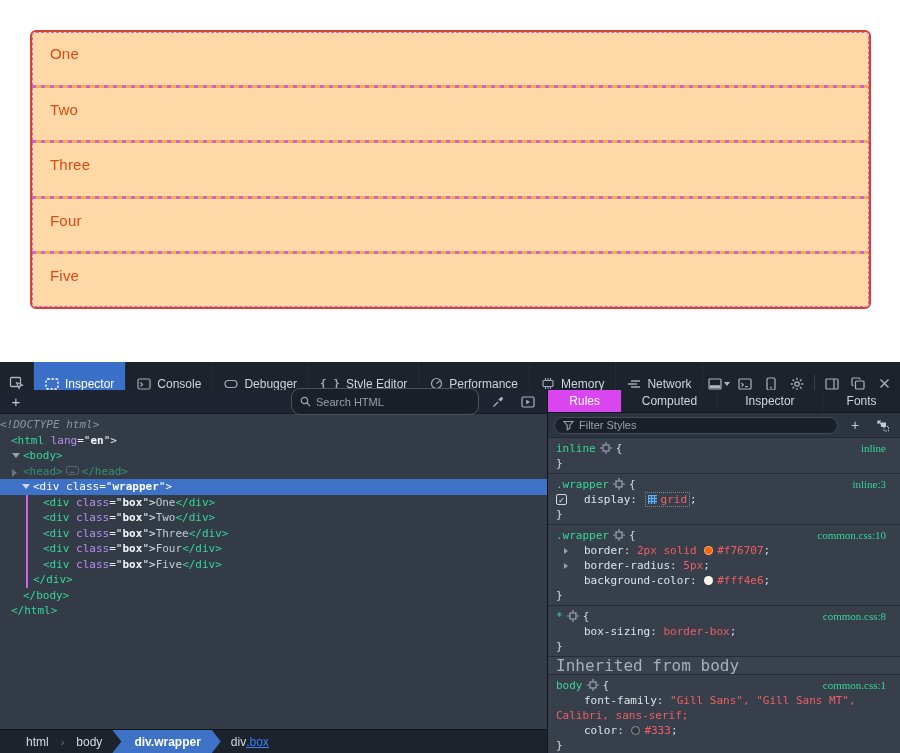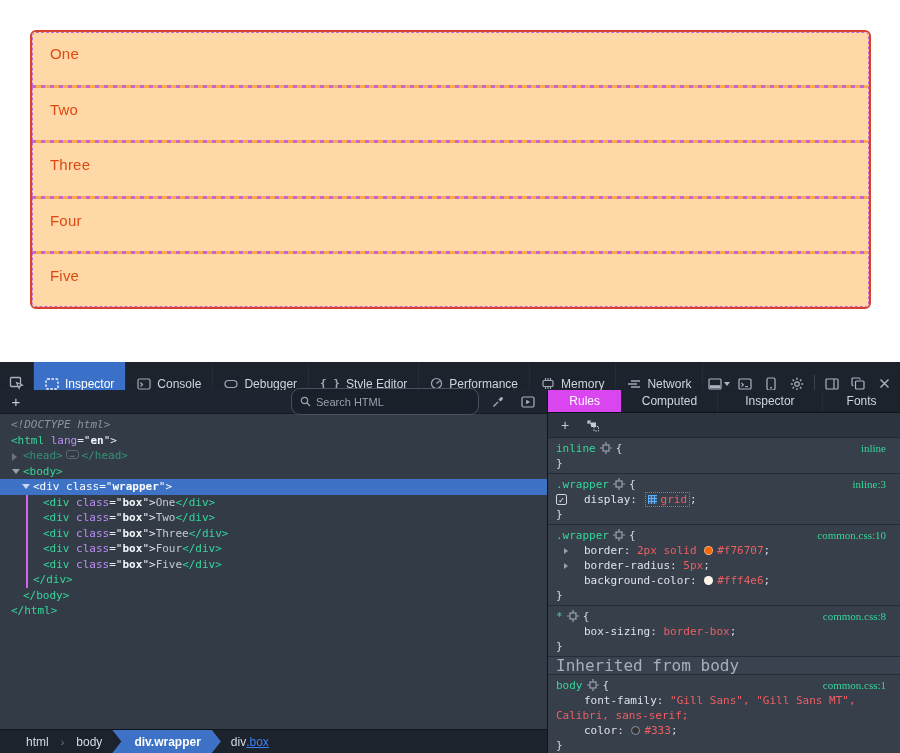--- a/index.html
+++ b/index.html
@@ -287,24 +287,24 @@
           <span>
               <svg width="14" height="12" viewBox="0 0 14 12">
                 <rect x="1" y="1" width="12" height="10" rx="1.5" fill="none" stroke="currentColor" stroke-width="1.2"></rect>
                 <path d="M5.2 3.8L9 6 5.2 8.2z" fill="currentColor"></path>
               </svg>
             </span>
         </div>
       </div>
 
       <div class="m-tree" id="m-tree">
-          <div class="m-line" style="padding-left: 11px;"><span class="tk-doctype">&lt;!DOCTYPE html&gt;</span></div>
+          <div class="m-line" style=""><span class="tk-doctype">&lt;!DOCTYPE html&gt;</span></div>
           <div class="m-line" style="padding-left: 11px;"><span class="tk-tag">&lt;html</span><span class="tk-attr"> lang</span><span class="tk-punc">="</span><span class="tk-val">en</span><span class="tk-punc">"&gt;</span></div>
+          <div class="m-line" style="padding-left: 23px;"><span class="tw down" style="left: 12px;"></span><span class="tk-tag">&lt;body&gt;</span></div>
           <div class="m-line dim" style="padding-left: 23px;"><span class="tw right" style="left: 12px;"></span><span class="tk-tag">&lt;head&gt;</span><span class="pill">…</span><span class="tk-tag">&lt;/head&gt;</span></div>
-          <div class="m-line" style="padding-left: 23px;"><span class="tw down" style="left: 12px;"></span><span class="tk-tag">&lt;body&gt;</span></div>
           <div class="m-line sel" style="padding-left: 33px;"><span class="tw down" style="left: 22px;"></span><span class="tk-tag">&lt;div</span><span class="tk-attr"> class</span><span class="tk-punc">="</span><span class="tk-val">wrapper</span><span class="tk-punc">"&gt;</span></div>
           <div class="m-line guided" style="padding-left: 43px;"><span class="tk-tag">&lt;div</span><span class="tk-attr"> class</span><span class="tk-punc">="</span><span class="tk-val">box</span><span class="tk-punc">"&gt;</span><span class="tk-text">One</span><span class="tk-tag">&lt;/div&gt;</span></div>
           <div class="m-line guided" style="padding-left: 43px;"><span class="tk-tag">&lt;div</span><span class="tk-attr"> class</span><span class="tk-punc">="</span><span class="tk-val">box</span><span class="tk-punc">"&gt;</span><span class="tk-text">Two</span><span class="tk-tag">&lt;/div&gt;</span></div>
           <div class="m-line guided" style="padding-left: 43px;"><span class="tk-tag">&lt;div</span><span class="tk-attr"> class</span><span class="tk-punc">="</span><span class="tk-val">box</span><span class="tk-punc">"&gt;</span><span class="tk-text">Three</span><span class="tk-tag">&lt;/div&gt;</span></div>
           <div class="m-line guided" style="padding-left: 43px;"><span class="tk-tag">&lt;div</span><span class="tk-attr"> class</span><span class="tk-punc">="</span><span class="tk-val">box</span><span class="tk-punc">"&gt;</span><span class="tk-text">Four</span><span class="tk-tag">&lt;/div&gt;</span></div>
           <div class="m-line guided" style="padding-left: 43px;"><span class="tk-tag">&lt;div</span><span class="tk-attr"> class</span><span class="tk-punc">="</span><span class="tk-val">box</span><span class="tk-punc">"&gt;</span><span class="tk-text">Five</span><span class="tk-tag">&lt;/div&gt;</span></div>
           <div class="m-line guided" style="padding-left: 33px;"><span class="tk-tag">&lt;/div&gt;</span></div>
           <div class="m-line" style="padding-left: 23px;"><span class="tk-tag">&lt;/body&gt;</span></div>
           <div class="m-line" style="padding-left: 11px;"><span class="tk-tag">&lt;/html&gt;</span></div>
         </div>
@@ -328,20 +328,28 @@
           </div>
         <div class="s-tab" style="flex:30">
             <span>Inspector</span>
           </div>
         <div class="s-tab" style="flex:22">
             <span>Fonts</span>
           </div>
       </div>
 
       <div class="filter-row">
+        <div class="filterpill">
+          <span>
+              <svg width="11" height="11" viewBox="0 0 11 11">
+                <path d="M1 1.5h9L6.8 5.2v3.2L4.2 9.8V5.2z" fill="none" stroke="#97a1ad" stroke-width="1.1"></path>
+              </svg>
+            </span>
+          <input placeholder="Filter Styles" style="">
+        </div>
         <div class="fr-ic">+</div>
         <div class="fr-ic">
           <span>
               <svg width="14" height="13" viewBox="0 0 14 13">
                 <path d="M2 5V2h3M2 2l3.5 3.5" stroke="currentColor" stroke-width="1.2" fill="none"></path>
                 <rect x="5" y="3.5" width="5" height="4.5" fill="currentColor"></rect>
                 <rect x="8" y="7.5" width="4.5" height="4.5" fill="none" stroke="currentColor" stroke-width="1" stroke-dasharray="1.5 1.2"></rect>
               </svg>
             </span>
         </div>

